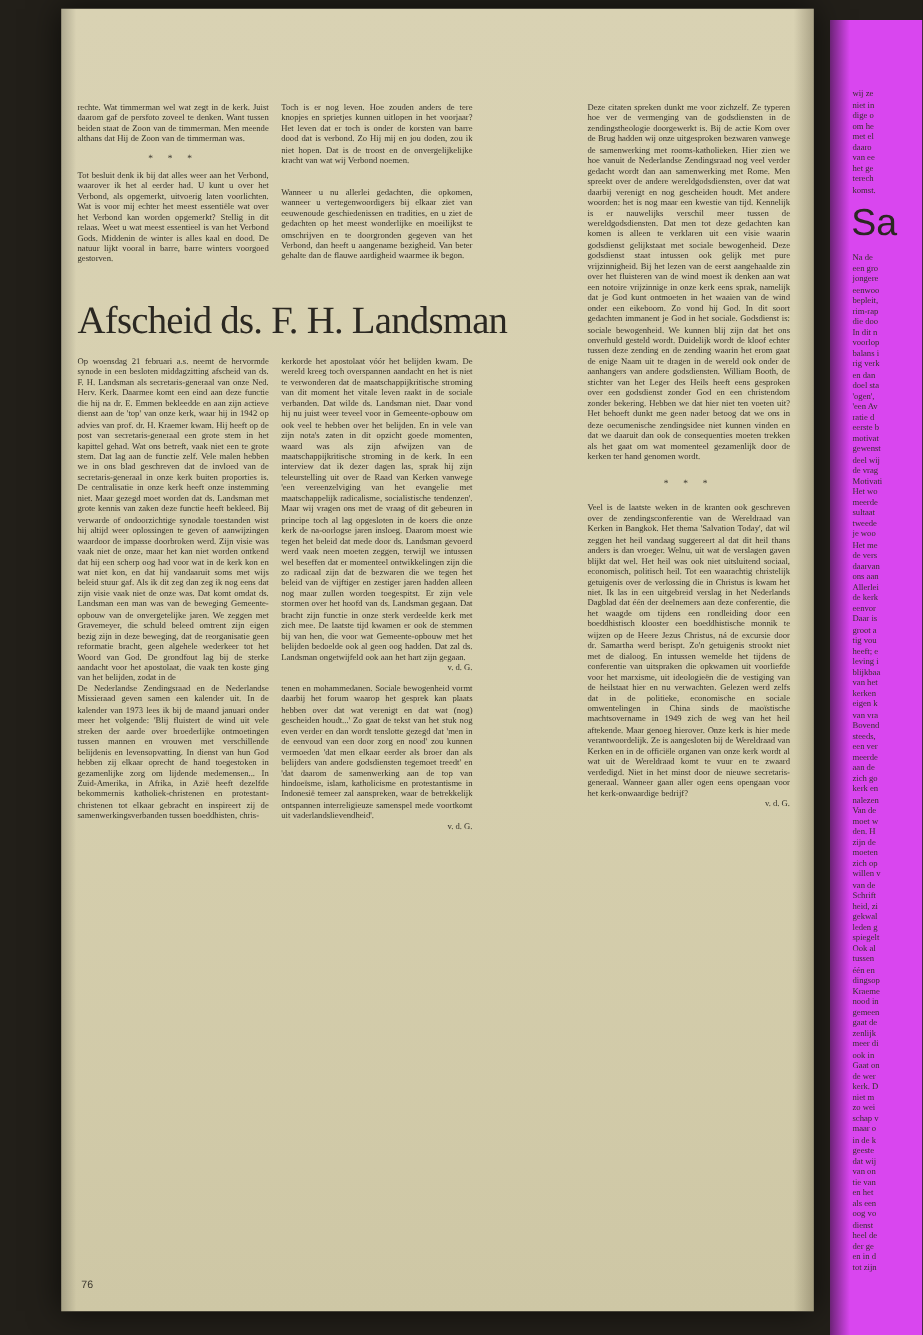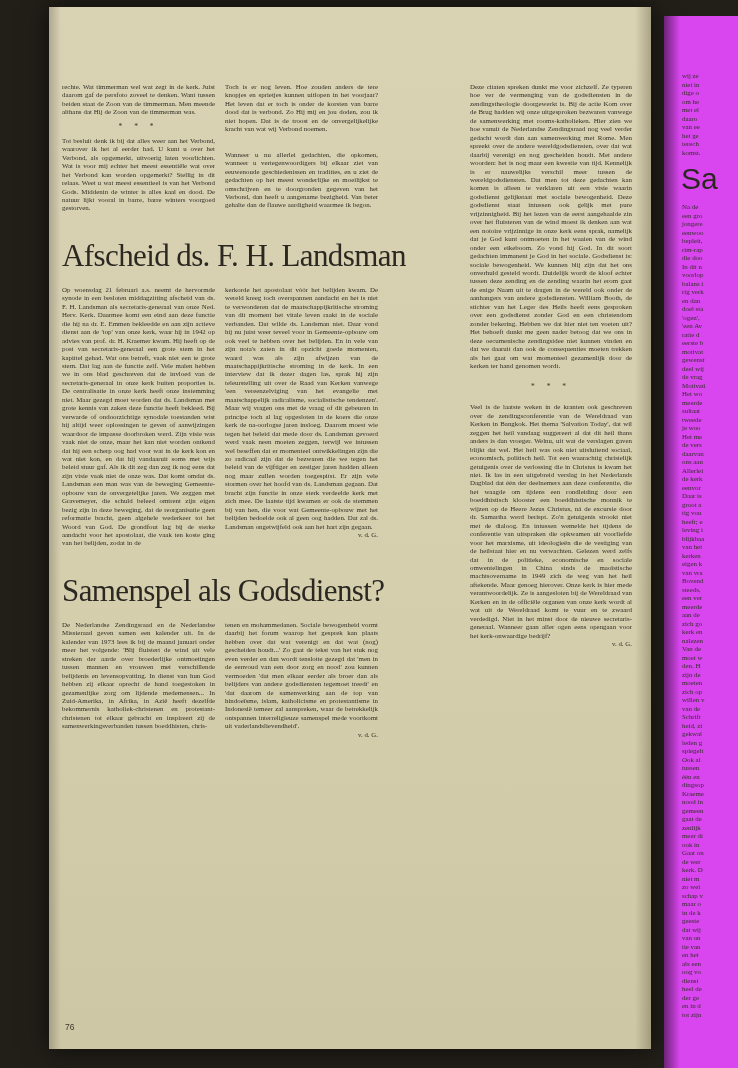--- a/index.html
+++ b/index.html
@@ -126,21 +126,20 @@
         <section class="cols">
           <div class="col">
             <p class="body-text">Op woensdag 21 februari a.s. neemt de hervormde synode in een besloten middagzitting afscheid van ds. F. H. Landsman als secretaris-generaal van onze Ned. Herv. Kerk. Daarmee komt een eind aan deze functie die hij na dr. E. Emmen bekleedde en aan zijn actieve dienst aan de 'top' van onze kerk, waar hij in 1942 op advies van prof. dr. H. Kraemer kwam. Hij heeft op de post van secretaris-generaal een grote stem in het kapittel gehad. Wat ons betreft, vaak niet een te grote stem. Dat lag aan de functie zelf. Vele malen hebben we in ons blad geschreven dat de invloed van de secretaris-generaal in onze kerk buiten proporties is. De centralisatie in onze kerk heeft onze instemming niet. Maar gezegd moet worden dat ds. Landsman met grote kennis van zaken deze functie heeft bekleed. Bij verwarde of ondoorzichtige synodale toestanden wist hij altijd weer oplossingen te geven of aanwijzingen waardoor de impasse doorbroken werd. Zijn visie was vaak niet de onze, maar het kan niet worden ontkend dat hij een scherp oog had voor wat in de kerk kon en wat niet kon, en dat hij vandaaruit soms met wijs beleid stuur gaf. Als ik dit zeg dan zeg ik nog eens dat zijn visie vaak niet de onze was. Dat komt omdat ds. Landsman een man was van de beweging Gemeente-opbouw van de onvergetelijke jaren. We zeggen met Gravemeyer, die schuld beleed omtrent zijn eigen bezig zijn in deze beweging, dat de reorganisatie geen reformatie bracht, geen algehele wederkeer tot het Woord van God. De grondfout lag bij de sterke aandacht voor het apostolaat, die vaak ten koste ging van het belijden, zodat in de</p>
           </div>
           <div class="col">
             <p class="body-text">kerkorde het apostolaat vóór het belijden kwam. De wereld kreeg toch overspannen aandacht en het is niet te verwonderen dat de maatschappijkritische stroming van dit moment het vitale leven raakt in de sociale verbanden. Dat wilde ds. Landsman niet. Daar vond hij nu juist weer teveel voor in Gemeente-opbouw om ook veel te hebben over het belijden. En in vele van zijn nota's zaten in dit opzicht goede momenten, waard was als zijn afwijzen van de maatschappijkritische stroming in de kerk. In een interview dat ik dezer dagen las, sprak hij zijn teleurstelling uit over de Raad van Kerken vanwege 'een vereenzelviging van het evangelie met maatschappelijk radicalisme, socialistische tendenzen'. Maar wij vragen ons met de vraag of dit gebeuren in principe toch al lag opgesloten in de koers die onze kerk de na-oorlogse jaren insloeg. Daarom moest wie tegen het beleid dat mede door ds. Landsman gevoerd werd vaak neen moeten zeggen, terwijl we intussen wel beseffen dat er momenteel ontwikkelingen zijn die zo radicaal zijn dat de bezwaren die we tegen het beleid van de vijftiger en zestiger jaren hadden alleen nog maar zullen worden toegespitst. Er zijn vele stormen over het hoofd van ds. Landsman gegaan. Dat bracht zijn functie in onze sterk verdeelde kerk met zich mee. De laatste tijd kwamen er ook de stemmen bij van hen, die voor wat Gemeente-opbouw met het belijden bedoelde ook al geen oog hadden. Dat zal ds. Landsman ongetwijfeld ook aan het hart zijn gegaan.</p>
             <div class="signoff">v. d. G.</div>
           </div>
         </section>
 
-        <h1 class="headline">Samenspel als Godsdienst?</h1>
 
         <section class="cols">
           <div class="col">
             <p class="body-text">De Nederlandse Zendingsraad en de Nederlandse Missieraad geven samen een kalender uit. In de kalender van 1973 lees ik bij de maand januari onder meer het volgende: 'Blij fluistert de wind uit vele streken der aarde over broederlijke ontmoetingen tussen mannen en vrouwen met verschillende belijdenis en levensopvatting. In dienst van hun God hebben zij elkaar oprecht de hand toegestoken in gezamenlijke zorg om lijdende medemensen... In Zuid-Amerika, in Afrika, in Azië heeft dezelfde bekommernis katholiek-christenen en protestant-christenen tot elkaar gebracht en inspireert zij de samenwerkingsverbanden tussen boeddhisten, chris-</p>
           </div>
           <div class="col">
             <p class="body-text">tenen en mohammedanen. Sociale bewogenheid vormt daarbij het forum waarop het gesprek kan plaats hebben over dat wat verenigt en dat wat (nog) gescheiden houdt...' Zo gaat de tekst van het stuk nog even verder en dan wordt tenslotte gezegd dat 'men in de eenvoud van een door zorg en nood' zou kunnen vermoeden 'dat men elkaar eerder als broer dan als belijders van andere godsdiensten tegemoet treedt' en 'dat daarom de samenwerking aan de top van hindoeïsme, islam, katholicisme en protestantisme in Indonesië temeer zal aanspreken, waar de betrekkelijk ontspannen interreligieuze samenspel mede voortkomt uit vaderlandslievendheid'.</p>
             <div class="signoff">v. d. G.</div>
           </div>
         </section>

